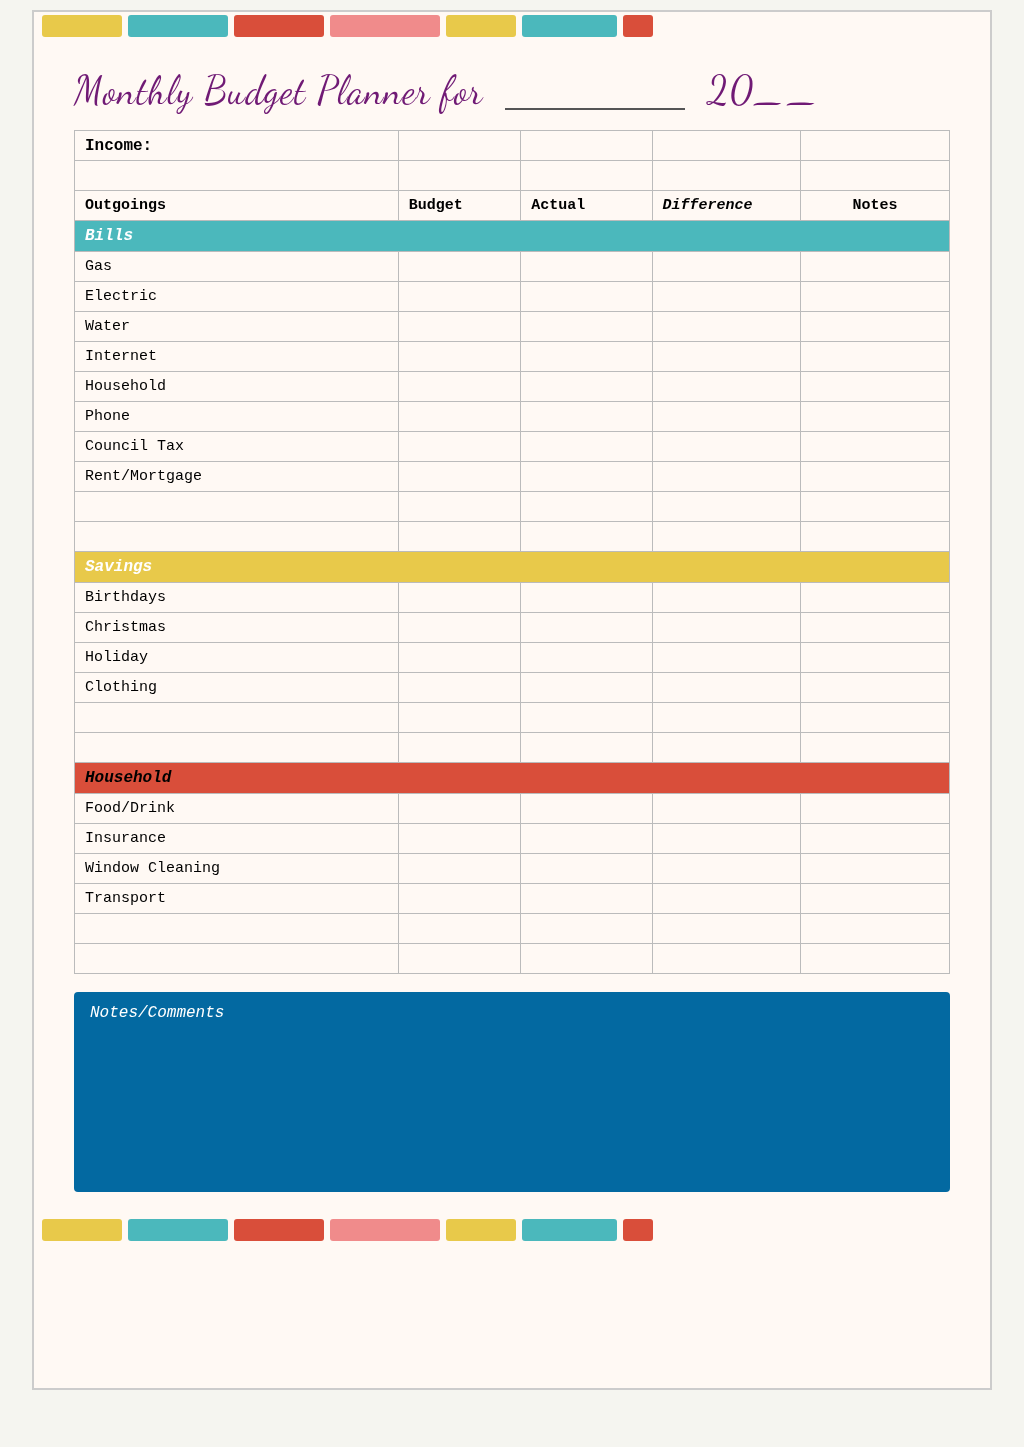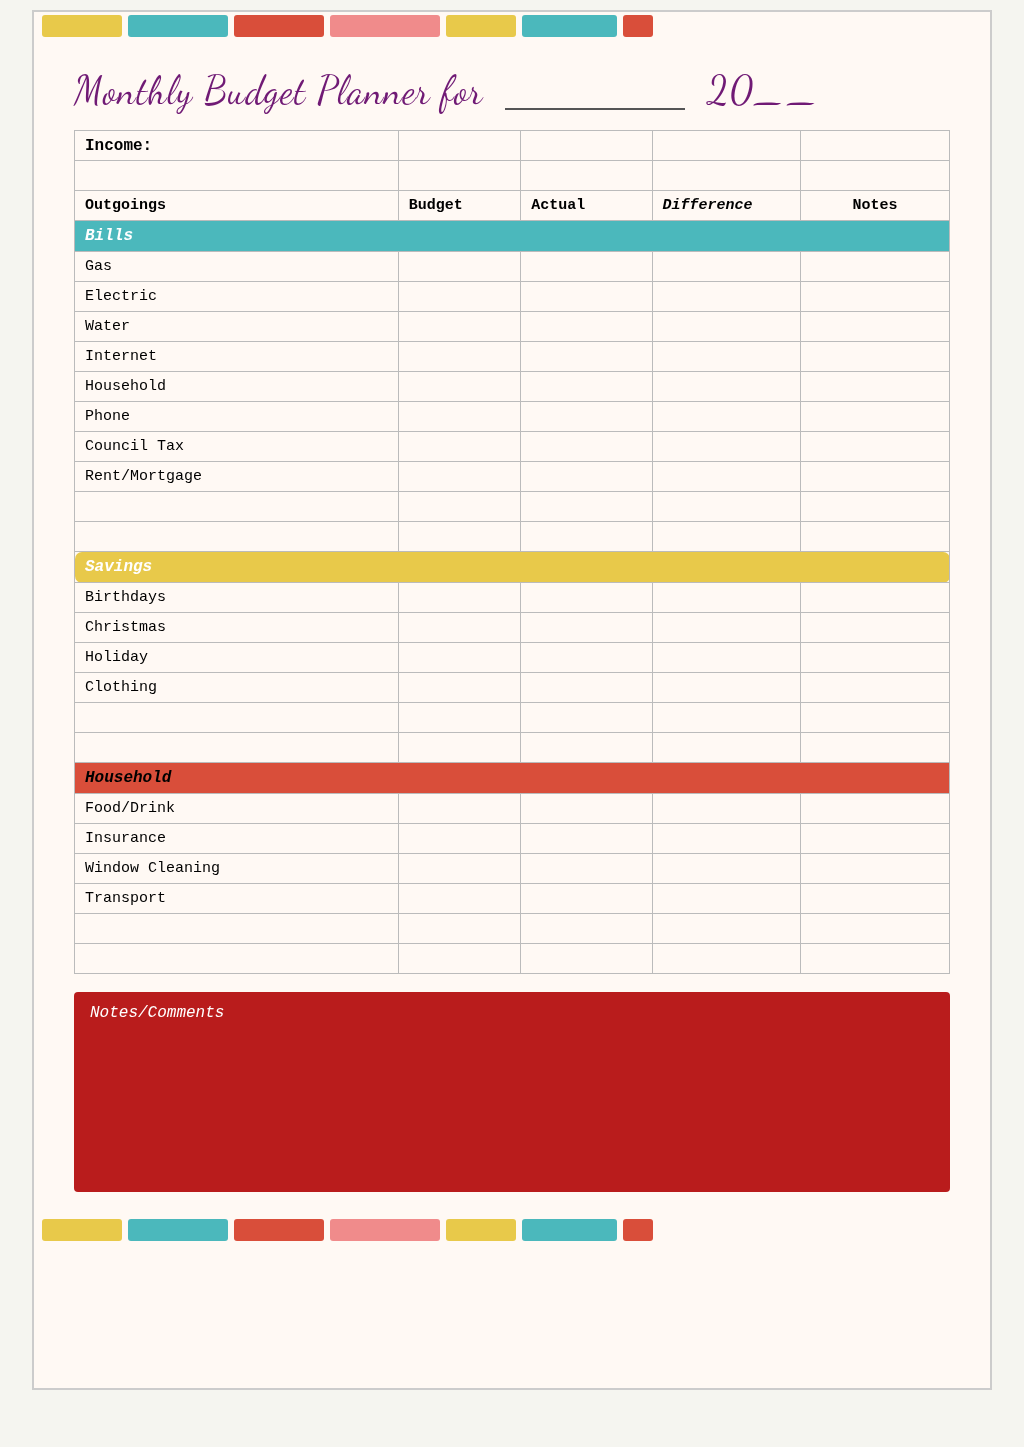--- a/index.html
+++ b/index.html
@@ -86,31 +86,31 @@
     .row-header td {
       font-size: 16px;
       font-weight: bold;
       color: #fff;
       padding: 6px 10px;
       height: 26px;
       font-style: italic;
     }
 
     .row-header.bills td { background: #4bb8bc; }
-    .row-header.savings td { background: #e8c94a; color: #fff; border-radius: 7px; }
+    .row-header.savings td { background: #e8c94a; color: #fff; }
     .row-header.household td { background: #d94e3a; color: #000000; }
 
     .row-income td:first-child { font-weight: bold; font-size: 16px; }
     .row-outgoings td { font-weight: bold; font-size: 15px; }
 
     .row-empty td { height: 30px; }
 
     .notes-section {
       margin: 18px 40px 0 40px;
-      background: #b91c1c;
+      background: #0369a1;
       border-radius: 4px;
       padding: 12px 16px;
       min-height: 200px;
     }
 
     .notes-label {
       font-size: 16px;
       font-family: 'Courier New', Courier, monospace;
       color: #fff;
       font-style: italic;

